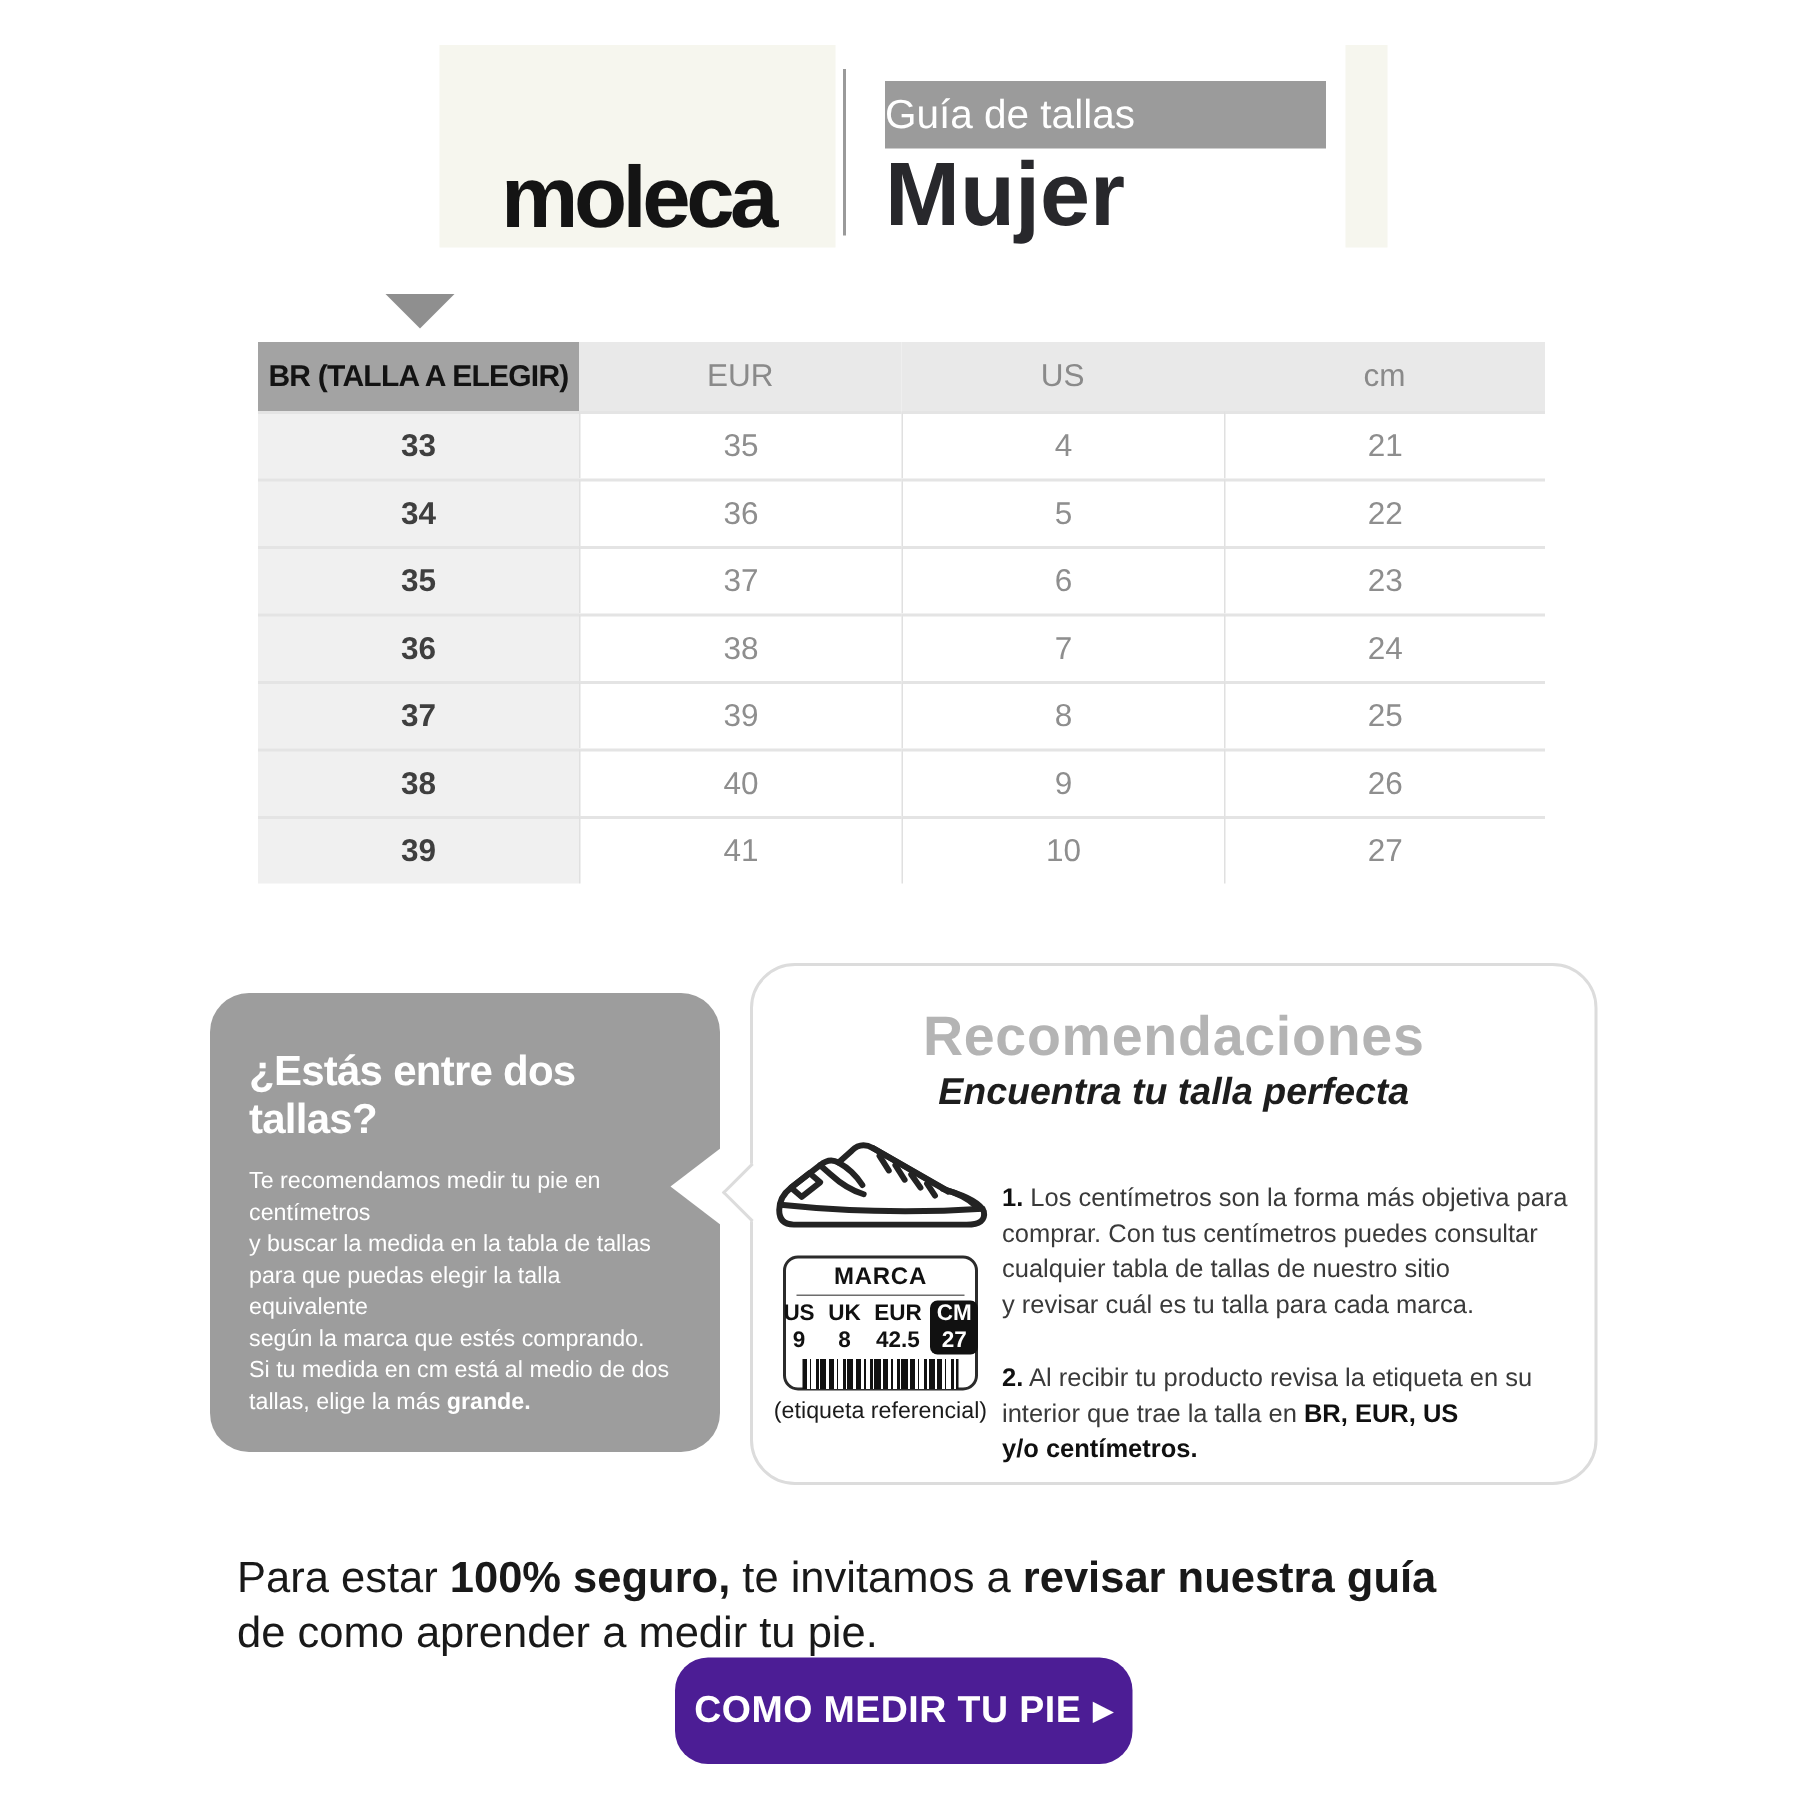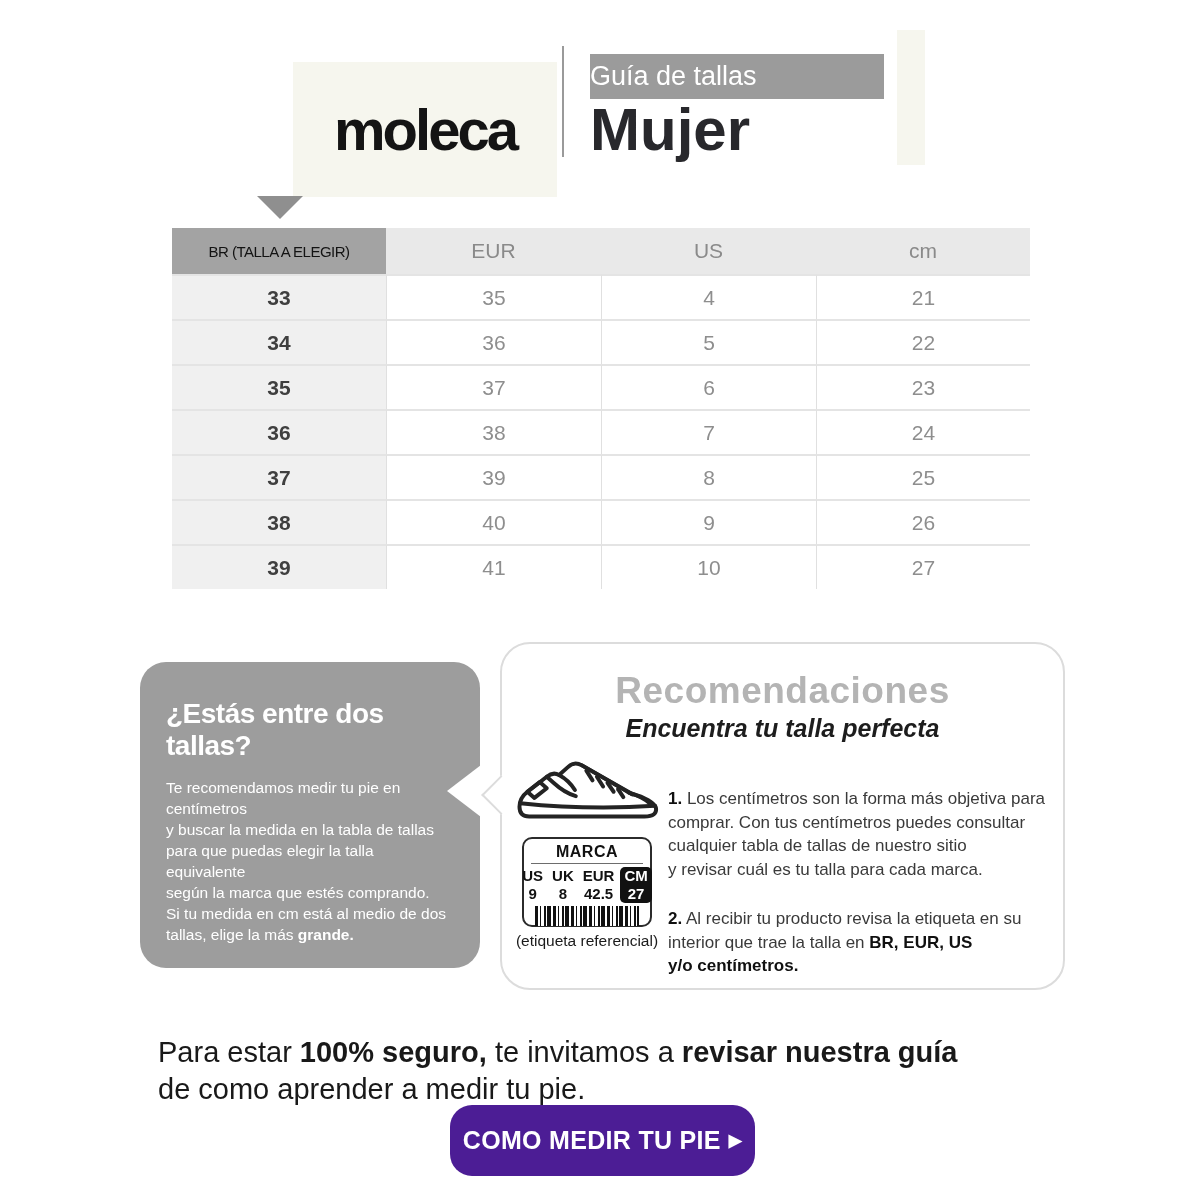--- a/index.html
+++ b/index.html
@@ -4,21 +4,21 @@
 <style>
   * { margin:0; padding:0; box-sizing:border-box; }
   html,body { background:#ffffff; }
   body { font-family:"Liberation Sans", sans-serif; }
   .canvas { position:relative; width:1200px; height:1200px; background:#fff; overflow:hidden; }
   .abs { position:absolute; }
   .b { font-weight:bold; }
 
   
   .brand-block { left:293px; top:30px; width:264px; height:135px; background:#f6f6ee;
-                 display:flex; align-items:center; justify-content:center;margin-top:32px; }
+                 display:flex; align-items:flex-end; justify-content:center; }
   .brand-word { font-size:58px; font-weight:800; letter-spacing:-3px; color:#141414; }
   .cream-strip { left:897px; top:30px; width:28px; height:135px; background:#f6f6ee; }
   .divider-v { left:562px; top:46px; width:2px; height:111px; background:#9a9a9a; }
   .badge { left:590px; top:54px; width:294px; height:45px; background:#9b9b9b;
            display:flex; align-items:center; justify-content:flex-start;
            color:#ffffff; font-size:27px; font-weight:500; }
   .audience { left:590px; top:102px; width:300px; height:56px; color:#28282c;
               font-size:60px; font-weight:bold; line-height:56px; }
 
   
@@ -26,21 +26,21 @@
               border-left:23px solid transparent; border-right:23px solid transparent;
               border-top:23px solid #8f8f8f; }
 
   
   .size-table { left:172px; top:228px; width:858px; display:grid;
                 grid-template-columns:214px 215px 215px 214px; }
   .st-cell { display:flex; align-items:center; justify-content:center; height:45px;
              background:#ffffff; color:#8e8e8e; font-size:21px;
              border-top:2px solid #e4e4e4; border-left:1px solid #e0e0e0; }
   .st-head { height:46px; border-top:none; border-left:none; }
-  .st-head-first { background:#a3a3a3; color:#131313; font-weight:normal; font-size:15px; letter-spacing:-0.5px; }
+  .st-head-first { background:#a3a3a3; color:#131313; font-weight:bold; font-size:20px; letter-spacing:-0.5px; }
   .st-head-rest { background:#e9e9e9; color:#8a8a8a; font-weight:500; font-size:21px; }
   .st-first { background:#f0f0f0; color:#3f3f3f; font-weight:bold; border-left:none; }
 
   
   .bubble { left:140px; top:662px; width:340px; height:306px; background:#9d9d9d;
             border-radius:26px; color:#ffffff; padding:36px 24px 0 26px; }
   .bubble-title { font-size:28px; font-weight:bold; letter-spacing:-0.5px; }
   .bubble-par { margin-top:15px; font-size:15.5px; line-height:21px; white-space:pre-line; }
   .bubble-par2 { margin-top:21px; }
   .bubble-note { margin-top:20px; font-size:16px; font-weight:bold; }

